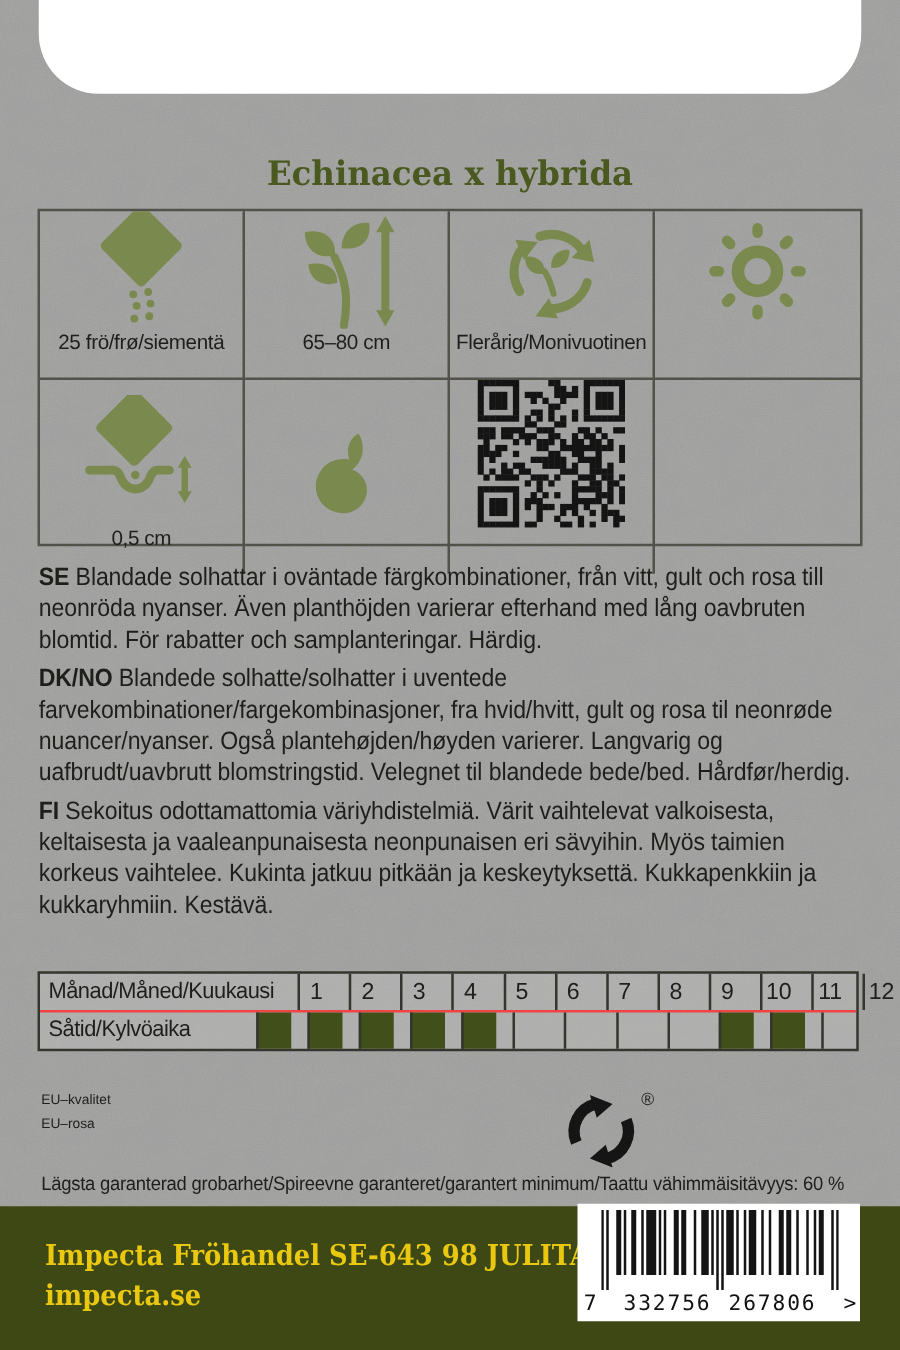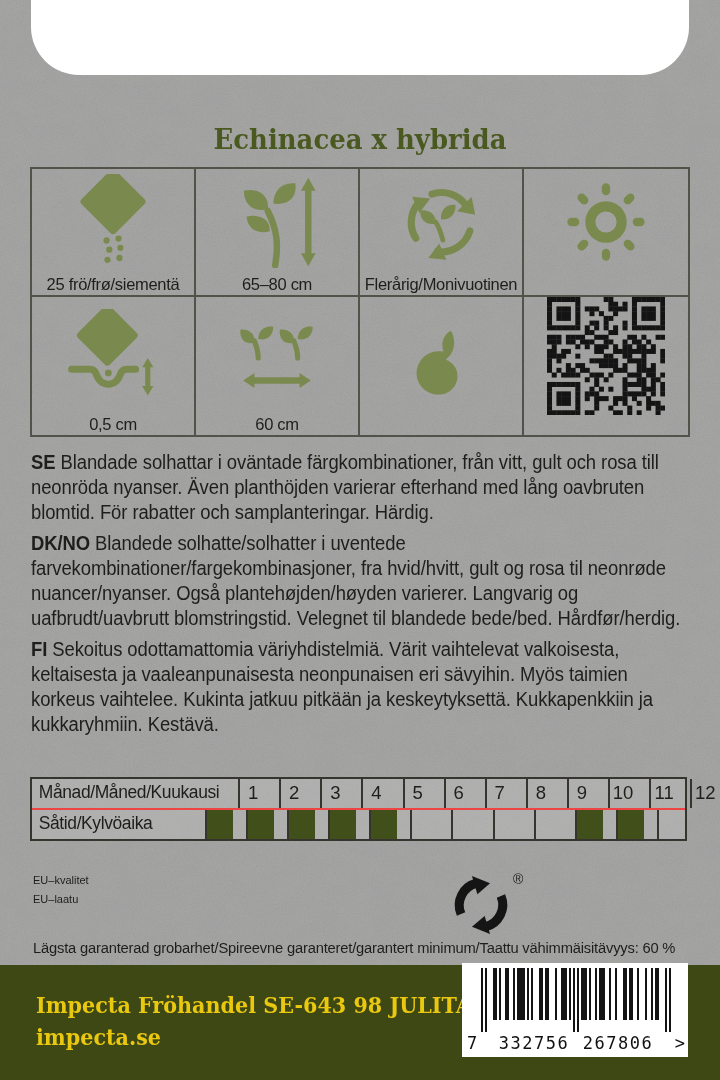--- a/index.html
+++ b/index.html
@@ -14,21 +14,21 @@
   
   .igrid{position:absolute;left:30px;top:167px;width:660px;height:270px;display:grid;
          grid-template-columns:repeat(4,1fr);grid-template-rows:repeat(2,1fr);
          border:2px solid #52524A;z-index:3;box-sizing:border-box;}
   .icell{border-right:2px solid #52524A;border-bottom:2px solid #52524A;display:flex;
          flex-direction:column;align-items:center;box-sizing:border-box;min-width:0;}
   .icell:nth-child(4n){border-right:none;}
   .icell:nth-child(n+5){border-bottom:none;}
   .ipic{flex:1;display:flex;align-items:center;justify-content:center;width:100%;}
   .ilabel{font-size:16.5px;letter-spacing:-.3px;line-height:1.12;text-align:center;
-          padding-bottom:1px;white-space:pre-line;min-height:19px;}
+          padding-bottom:18px;white-space:pre-line;min-height:19px;}
   svg.glyph{color:#7A8A4E;}
   
   .desc{position:absolute;left:31px;top:450px;width:714px;z-index:3;
         transform:scaleX(.923);transform-origin:left top;}
   .desc p{margin:0 0 6px;font-size:20px;line-height:25px;letter-spacing:-.1px;}
   
   .cal{position:absolute;left:30px;top:777px;width:657px;border:2px solid #35342E;
        z-index:3;box-sizing:border-box;background:rgba(255,255,255,0.15);}
   .calrow{display:grid;grid-template-columns:1fr repeat(12,28.1px);height:29px;gap:13px;}
   .calrow+.calrow{border-top:2px solid #ef4444;}
@@ -155,40 +155,20 @@
           <path d="M6 64 L26 64 Q30 64 32 69 Q36 80 45 80 Q54 80 58 69 Q60 64 64 64 L74 64" stroke="currentColor" stroke-width="7.5" fill="none" stroke-linecap="round"></path>
           <circle cx="45" cy="68" r="3.6" fill="currentColor"></circle>
           <line x1="87" y1="58" x2="87" y2="86" stroke="currentColor" stroke-width="5.5"></line>
           <polygon points="87,52 81,62 93,62" fill="currentColor"></polygon>
           <polygon points="87,92 81,82 93,82" fill="currentColor"></polygon>
         </svg>
       </div>
       <div class="ilabel">0,5 cm</div>
     </div>
 
-    <div class="icell">
-      <div class="ipic">
-        <svg class="glyph" width="94" height="94" viewBox="0 0 100 100">
-          <g>
-            <path d="M30 52 C30 44 28 40 26 34" stroke="currentColor" stroke-width="5.5" fill="none" stroke-linecap="round"></path>
-            <path d="M26 36 C16 38 10 32 11 22 C21 21 27 27 26 36 Z" fill="currentColor"></path>
-            <path d="M30 32 C30 23 37 17 46 19 C46 29 39 34 30 32 Z" fill="currentColor"></path>
-          </g>
-          <g transform="translate(42 0)">
-            <path d="M30 52 C30 44 28 40 26 34" stroke="currentColor" stroke-width="5.5" fill="none" stroke-linecap="round"></path>
-            <path d="M26 36 C16 38 10 32 11 22 C21 21 27 27 26 36 Z" fill="currentColor"></path>
-            <path d="M30 32 C30 23 37 17 46 19 C46 29 39 34 30 32 Z" fill="currentColor"></path>
-          </g>
-          <line x1="24" y1="76" x2="76" y2="76" stroke="currentColor" stroke-width="7"></line>
-          <polygon points="14,76 26,68 26,84" fill="currentColor"></polygon>
-          <polygon points="86,76 74,68 74,84" fill="currentColor"></polygon>
-        </svg>
-      </div>
-      <div class="ilabel">60 cm</div>
-    </div>
 
     <div class="icell">
       <div class="ipic">
         <svg class="glyph" width="80" height="80" viewBox="0 0 100 100">
           <path d="M62 6 C 52 12, 50 22, 53 32 C 42 30, 30 34, 24 44 C 15 58, 20 76, 35 83 C 50 90, 66 83, 70 68 C 73 56, 66 46, 56 42 C 64 36, 68 26, 66 16 C 65 11, 64 8, 62 6 Z" fill="currentColor"></path>
         </svg>
       </div>
     </div>
 
     <div class="icell">
@@ -547,21 +527,21 @@
         <div class="mcell"></div>
         <div class="mcell"></div>
         <div class="mcell" style="background: rgb(65, 80, 26);"></div>
         <div class="mcell" style="background: rgb(65, 80, 26);"></div>
         <div class="mcell"></div>
       </div>
   </div>
 
   <div class="eu">
     <div>EU–kvalitet</div>
-    <div>EU–laatu</div>
+    <div>EU–rosa</div>
   </div>
   <div class="greendot">
     <svg width="58" height="58" viewBox="0 0 64 64">
       <path d="M10 42 A25 25 0 0 1 27 8" stroke="#151515" stroke-width="10" fill="none"></path>
       <polygon points="22,0 42,8 28,20" fill="#151515"></polygon>
       <path d="M54 22 A25 25 0 0 1 37 56" stroke="#151515" stroke-width="10" fill="none"></path>
       <polygon points="42,64 22,56 36,44" fill="#151515"></polygon>
     </svg>
   </div>
   <div class="regmark">®</div>

